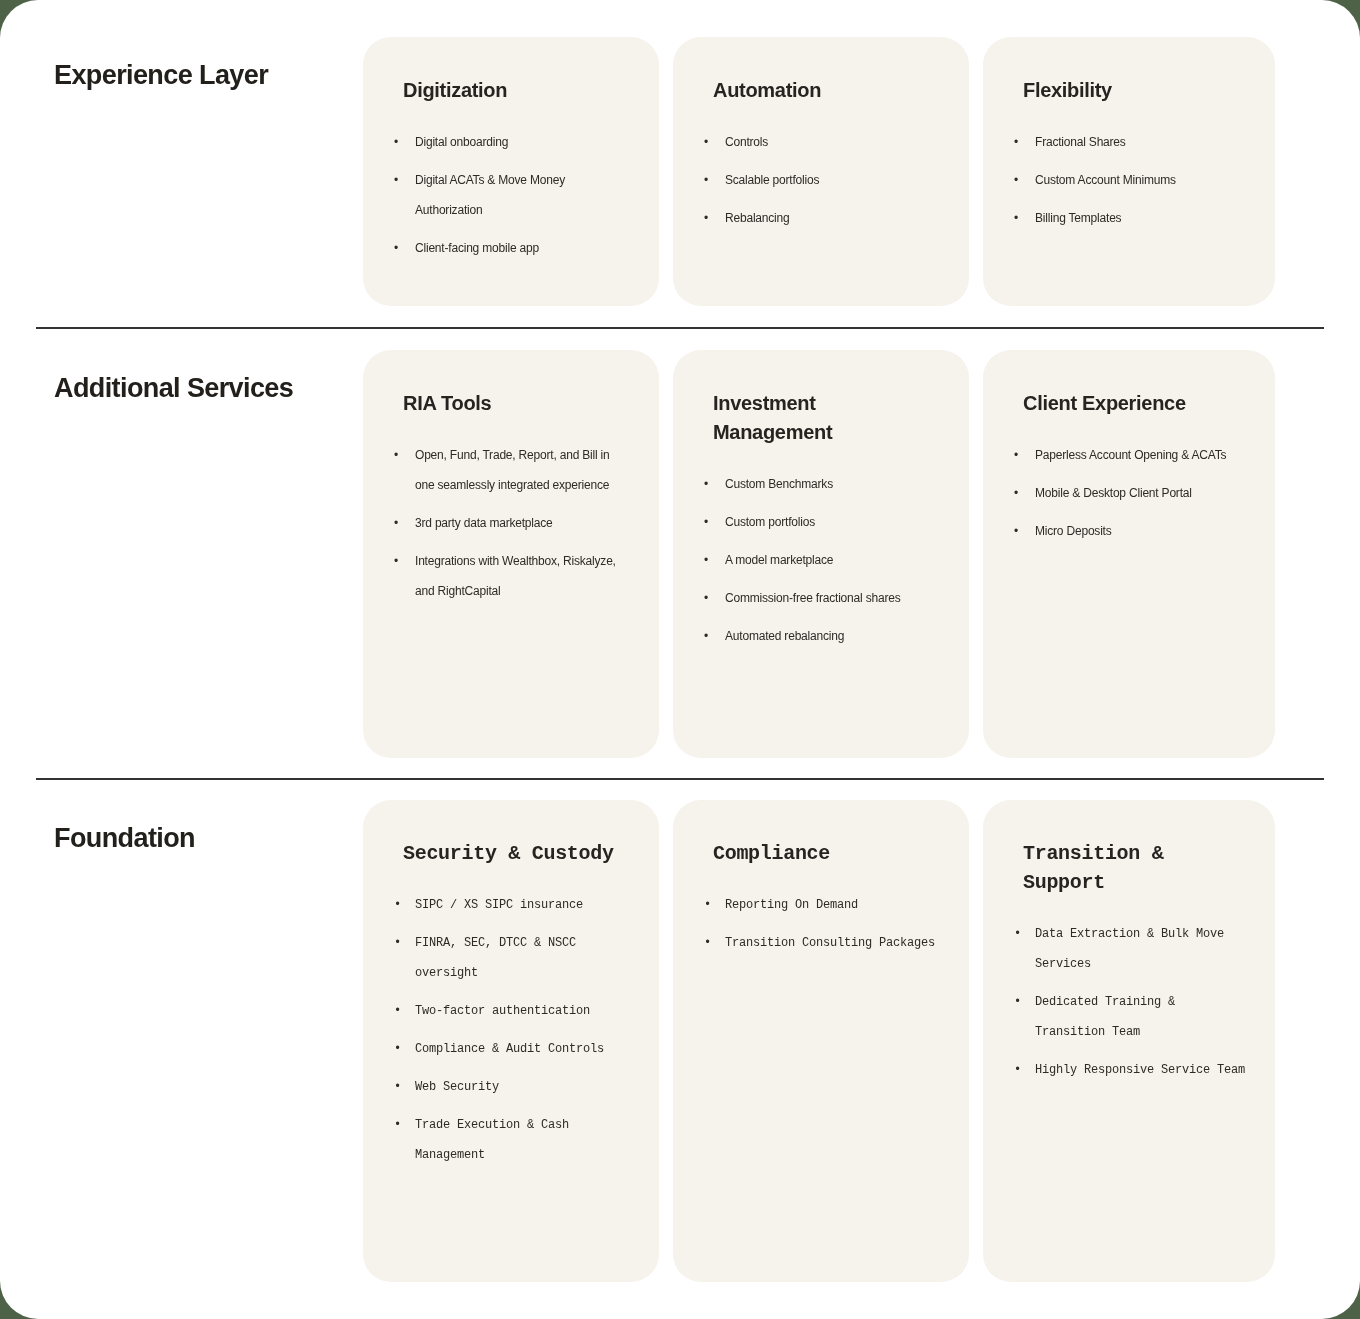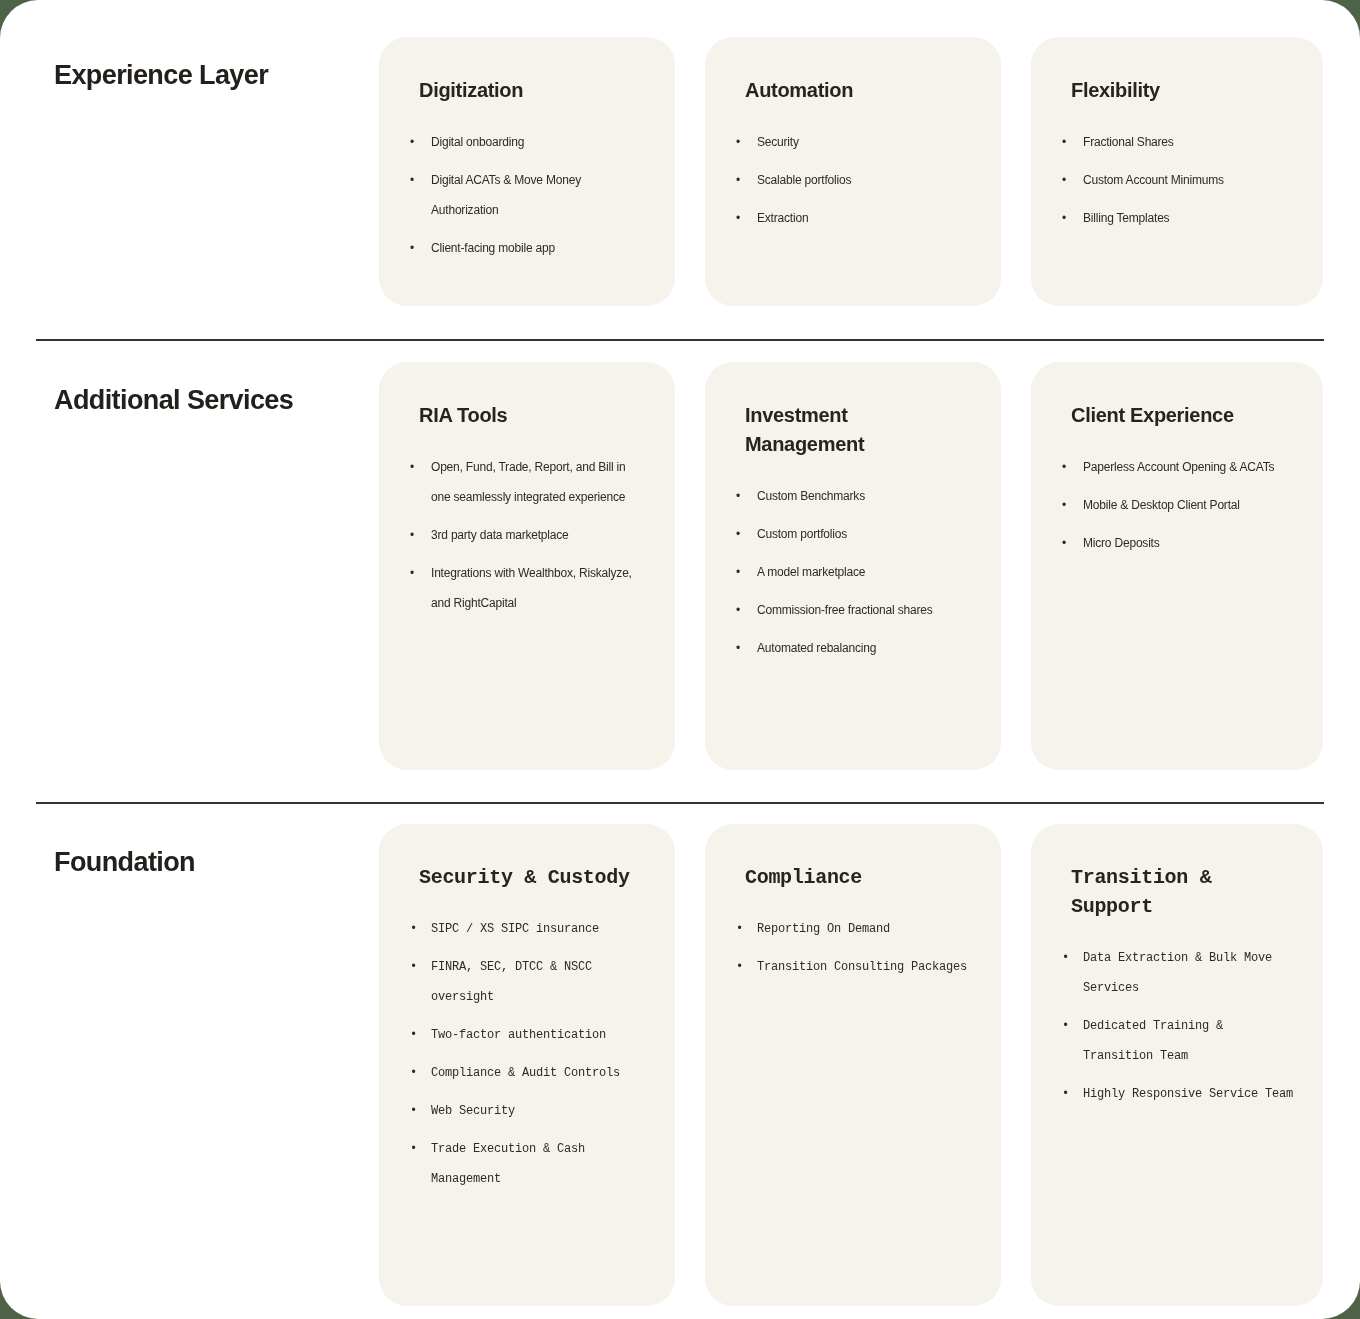--- a/index.html
+++ b/index.html
@@ -13,22 +13,22 @@
     width: 1360px;
     height: 1319px;
     background: #ffffff;
     border-radius: 38px;
     box-sizing: border-box;
     overflow: hidden;
   }
   .row {
     display: grid;
     grid-template-columns: 313px 296px 296px 292px;
-    column-gap: 30px;
-    padding: 12px 36px;
+    column-gap: 14px;
+    padding: 0 36px;
     box-sizing: border-box;
     align-items: stretch;
   }
   .row-1 { padding-top: 37px; }
   .row-2 { padding-top: 21px; }
   .row-3 { padding-top: 20px; }
   .divider {
     border: none;
     border-top: 2px solid #333333;
     margin: 21px 36px 0 36px;
@@ -96,23 +96,23 @@
       <ul class="bullet-list">
         <li class="bullet-item">Digital onboarding</li>
         <li class="bullet-item">Digital ACATs &amp; Move Money Authorization</li>
         <li class="bullet-item">Client-facing mobile app</li>
       </ul>
     </div>
 
     <div class="card">
       <h3 class="card-title">Automation</h3>
       <ul class="bullet-list">
-        <li class="bullet-item">Security</li>
+        <li class="bullet-item">Controls</li>
         <li class="bullet-item">Scalable portfolios</li>
-        <li class="bullet-item">Extraction</li>
+        <li class="bullet-item">Rebalancing</li>
       </ul>
     </div>
 
     <div class="card">
       <h3 class="card-title">Flexibility</h3>
       <ul class="bullet-list">
         <li class="bullet-item">Fractional Shares</li>
         <li class="bullet-item">Custom Account Minimums</li>
         <li class="bullet-item">Billing Templates</li>
       </ul>

